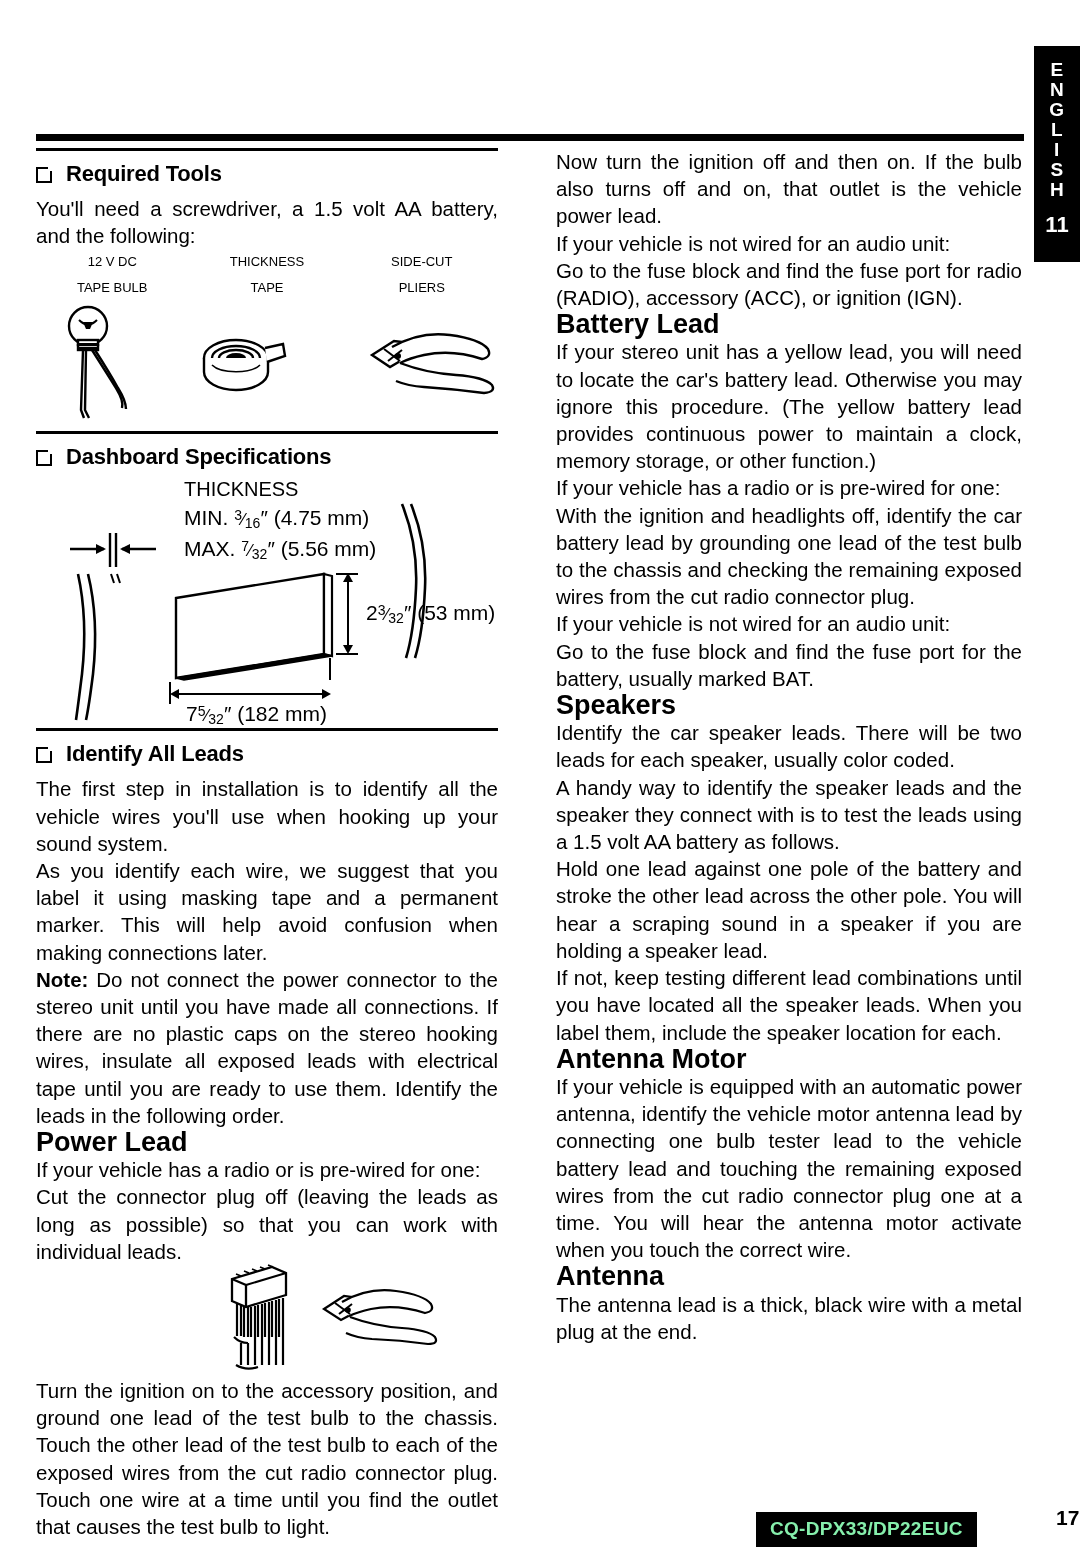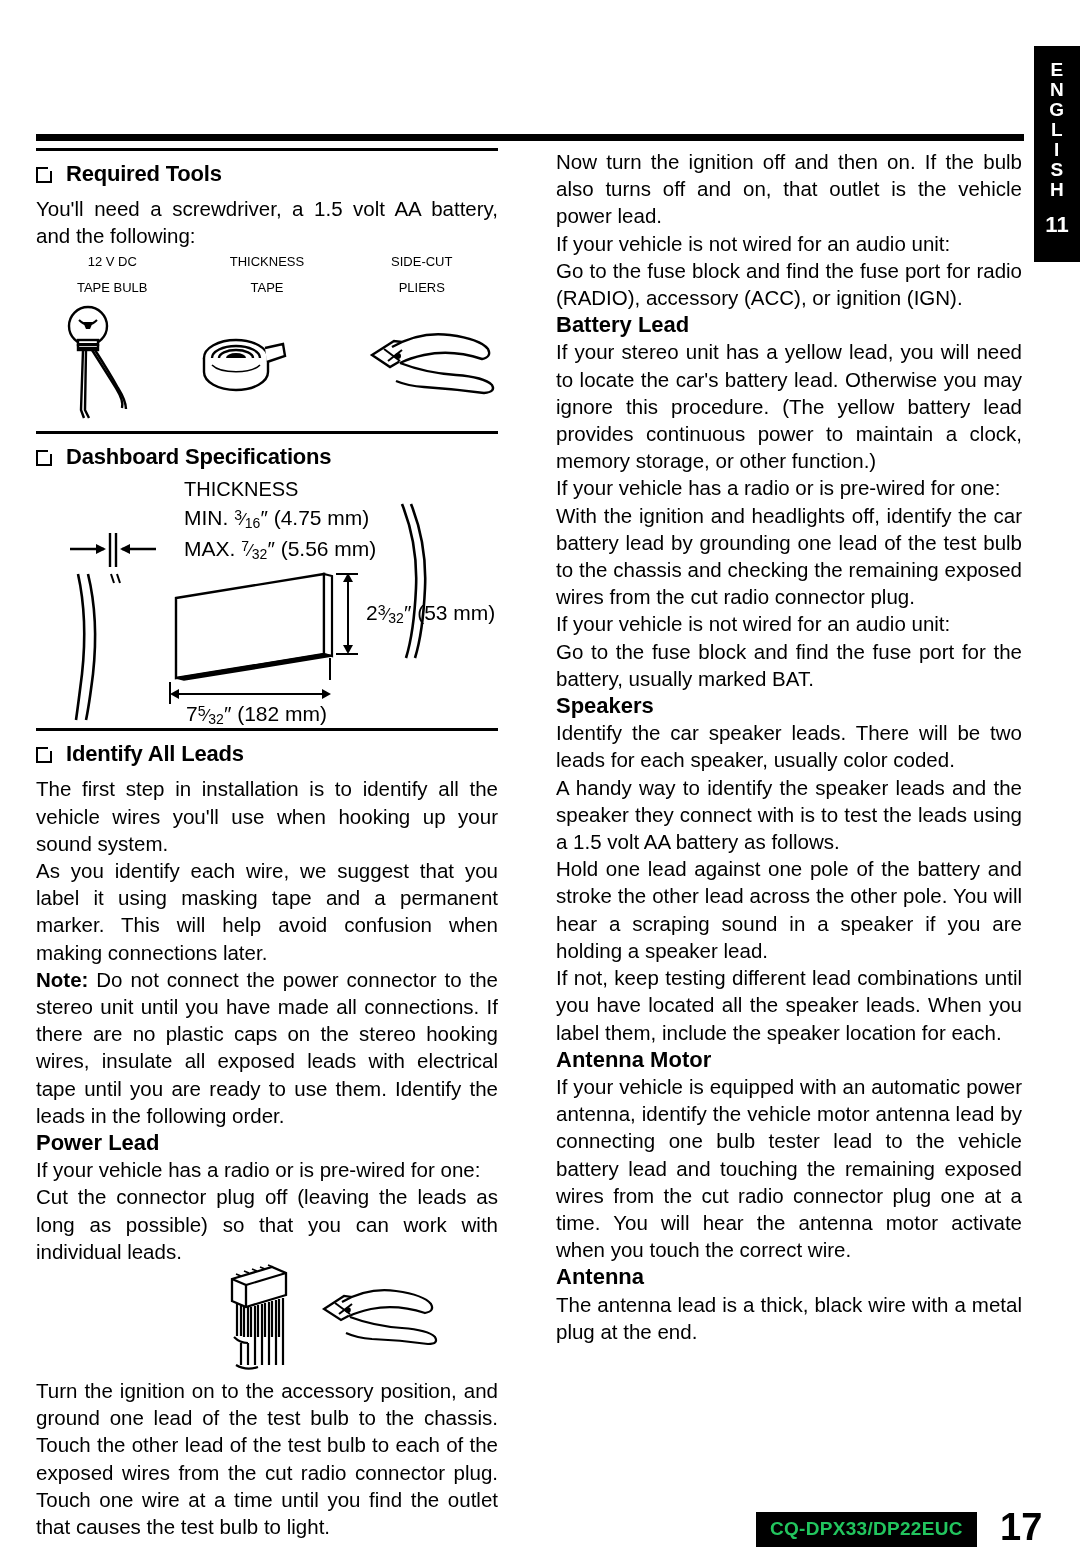--- a/index.html
+++ b/index.html
@@ -112,21 +112,21 @@
     position: absolute;
     right: -2.5px;
     top: -2.5px;
     width: 5px;
     height: 4px;
     background: #fff;
   }
 
   .subhead {
     font-weight: bold;
-    font-size: 22px;
+    font-size: 27px;
     line-height: 27.2px;
   }
 
   .bold { font-weight: bold; }
 
   
   .tool-labels {
     width: 100%;
     border-collapse: collapse;
     font-size: 13px;
@@ -148,32 +148,32 @@
   .plug-art  { margin-top: -4px; }
 
   svg { display: block; }
 
   
   .model-badge {
     position: absolute;
     left: 756px;
     top: 1512px;
     background: #000;
-    color: #22c55e;
+    color: #86efac;
     font-size: 19px;
     font-weight: bold;
     letter-spacing: 0.3px;
     padding: 6px 14px 7px 14px;
     font-family: "Liberation Sans", sans-serif;
   }
   .page-num {
     position: absolute;
-    left: 1000px;
+    left: 1056px;
     top: 1506px;
-    font-size: 38px;
+    font-size: 21px;
     font-weight: bold;
   }
 </style>
 </head>
 <body>
 
 <div class="page">
 
   <div class="top-rule"></div>
 

